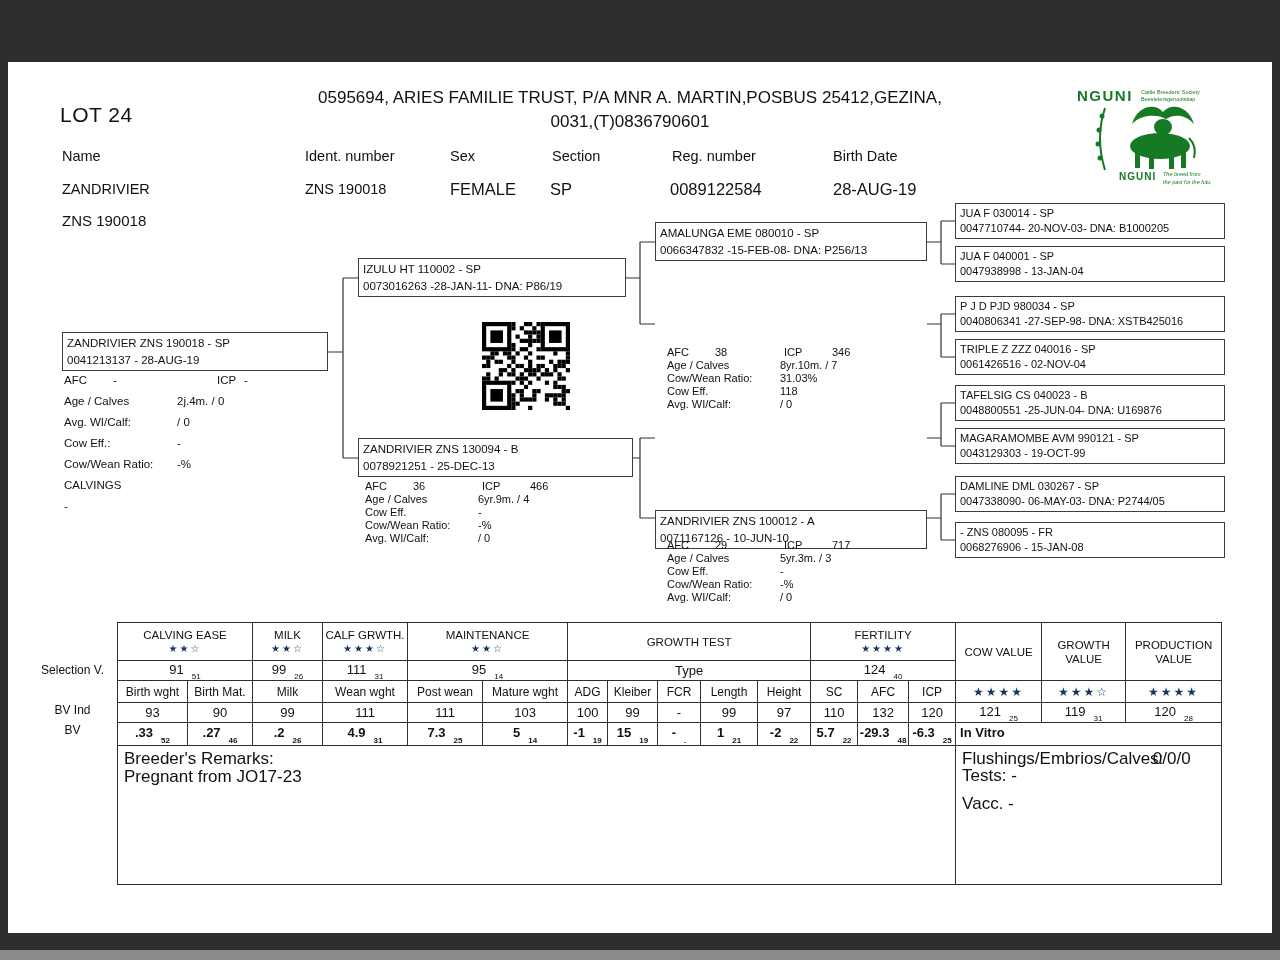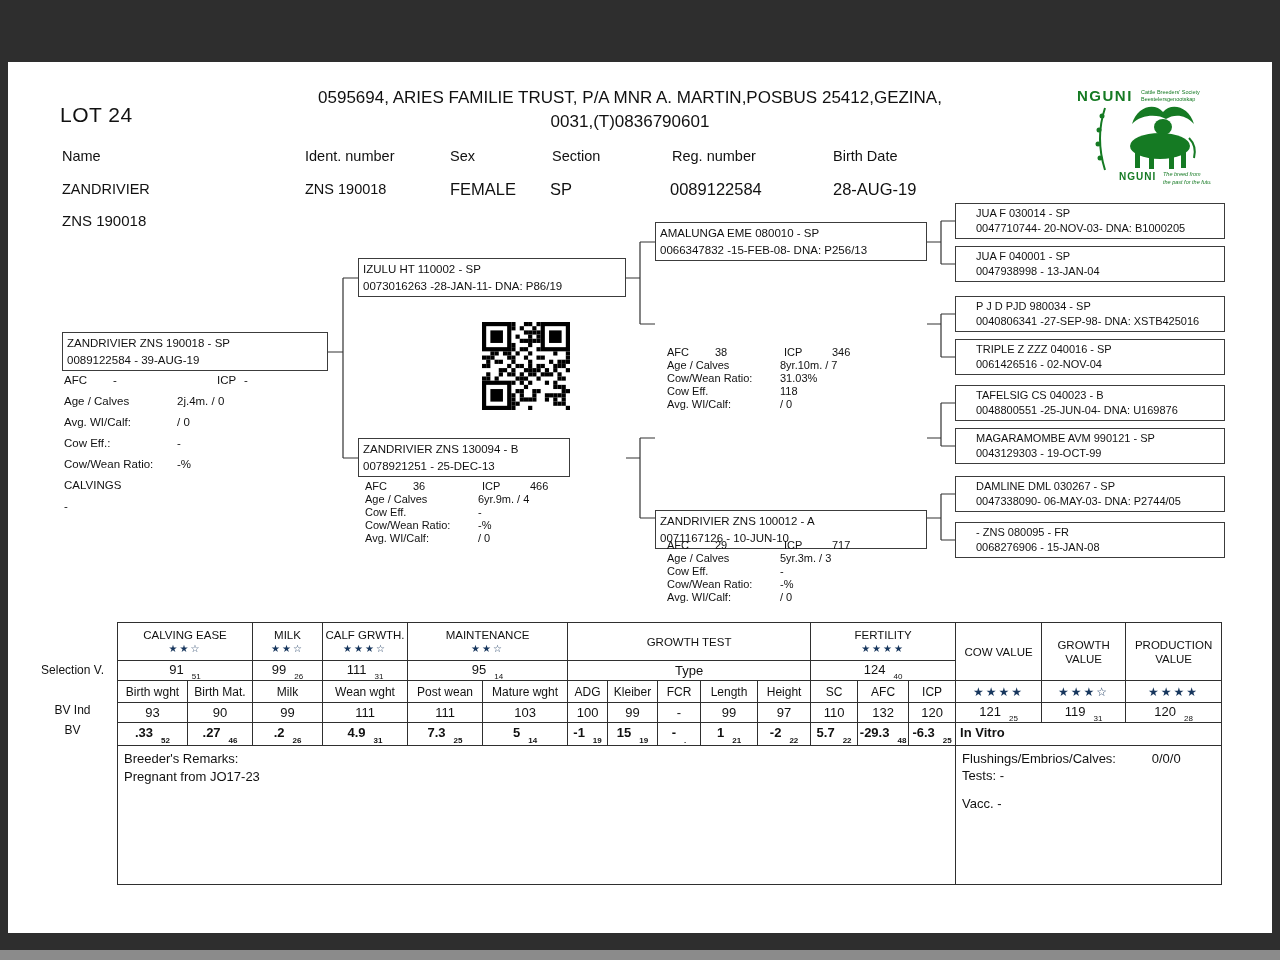--- a/index.html
+++ b/index.html
@@ -17,21 +17,21 @@
   .lot { left:60px; top:103px; font-size:21px; letter-spacing:0.5px; }
   .title { left:190px; top:86px; width:880px; text-align:center; font-size:17px; line-height:24px; }
 
   .ilabel { position:absolute; top:148px; font-size:14.5px; white-space:nowrap; }
   .ivalue { position:absolute; top:181px; font-size:14.5px; white-space:nowrap; }
   .ivalue.big { font-size:16.5px; top:180px; }
   .name2 { position:absolute; left:62px; top:212px; font-size:15px; }
 
   
   .pbox { position:absolute; border:1px solid #3c3c3c; background:#fff; padding:2px 4px; white-space:nowrap; z-index:2; font-size:11.5px; line-height:16.5px; }
-  .pbox.small { font-size:11px; line-height:15px; padding:2px 20px; }
+  .pbox.small { font-size:11px; line-height:15px; padding:2px 4px; }
   .stats { position:absolute; white-space:nowrap; z-index:2; }
   .stats .row { display:flex; }
   .stats-animal .row { height:21px; font-size:11.5px; }
   .stats-sm .row { height:13px; font-size:11px; }
   .w49 { display:inline-block; width:49px; }
   .w104 { display:inline-block; width:104px; }
   .w20 { display:inline-block; width:27px; }
   .w48 { display:inline-block; width:48px; }
   .w69 { display:inline-block; width:69px; }
   .lab { display:inline-block; width:113px; }
@@ -54,21 +54,21 @@
   .gstars { font-size:10px; color:#17365d; letter-spacing:2px; margin-top:2px; }
   .vh { font-size:11.5px; line-height:14px; }
   .rowB td { height:20px; font-size:13px; }
   .typecell { font-size:12px; }
   .rowC td { height:22px; font-size:12px; }
   .vstars { color:#17365d; letter-spacing:2px; font-size:10px; }
   .rowD td { height:20px; font-size:13px; }
   .rowE td { height:23px; font-size:13px;font-weight:bold; }
   sub.acc { font-size:8px; margin-left:8px; position:relative; top:2px; }
   .invitro { text-align:left !important; vertical-align:top !important; padding:2px 0 0 4px !important; font-size:12px; }
-  .rowF td { height:139px; vertical-align:top; text-align:left; padding:4px 6px; font-size:13px; }
+  .rowF td { height:139px; vertical-align:top; text-align:left; padding:4px 6px; font-size:17px; }
   .remarks div { line-height:18px; }
   .notes { font-size:12.5px; }
   .notes .fl-label { display:inline-block; width:186px; }
   .notes div { line-height:17px; }
   .vacc { margin-top:11px; }
   .rlabel { position:absolute; left:30px; width:85px; text-align:center; font-size:12px; z-index:2; }
 </style>
 </head>
 <body>
 
@@ -273,21 +273,21 @@
       <rect x="56" y="0" width="28" height="28" fill="#000"></rect>
       <rect x="60" y="4" width="20" height="20" fill="#fff"></rect>
       <rect x="64" y="8" width="12" height="12" fill="#000"></rect>
       <rect x="0" y="56" width="28" height="28" fill="#000"></rect>
       <rect x="4" y="60" width="20" height="20" fill="#fff"></rect>
       <rect x="8" y="64" width="12" height="12" fill="#000"></rect>
     </svg>
 
   <div class="pbox" style="left:62px;top:332px;width:266px">
     <div>ZANDRIVIER ZNS 190018 - SP</div>
-    <div>0089122584 - 39-AUG-19</div>
+    <div>0041213137 - 28-AUG-19</div>
   </div>
   <div class="stats stats-animal" style="left:64px;top:374px;width:270px">
     <div class="row">
       <span class="w49">AFC</span>
       <span class="w104">-</span>
       <span class="w20">ICP</span>
       <span>-</span>
     </div>
     <div class="row">
       <span class="lab">Age / Calves</span>
@@ -310,21 +310,21 @@
     </div>
     <div class="row">
       <span>-</span>
     </div>
   </div>
 
   <div class="pbox" style="left:358px;top:258px;width:268px">
     <div>IZULU HT  110002 - SP</div>
     <div>0073016263 -28-JAN-11-  DNA: P86/19</div>
   </div>
-  <div class="pbox" style="left:358px;top:438px;width:212px">
+  <div class="pbox" style="left:358px;top:438px;width:275px">
     <div>ZANDRIVIER ZNS 130094 - B</div>
     <div>0078921251 - 25-DEC-13</div>
   </div>
   <div class="stats stats-sm" style="left:365px;top:480px;width:262px">
     <div class="row">
       <span class="w48">AFC</span>
       <span class="w69">36</span>
       <span class="w48">ICP</span>
       <span>466</span>
     </div>

